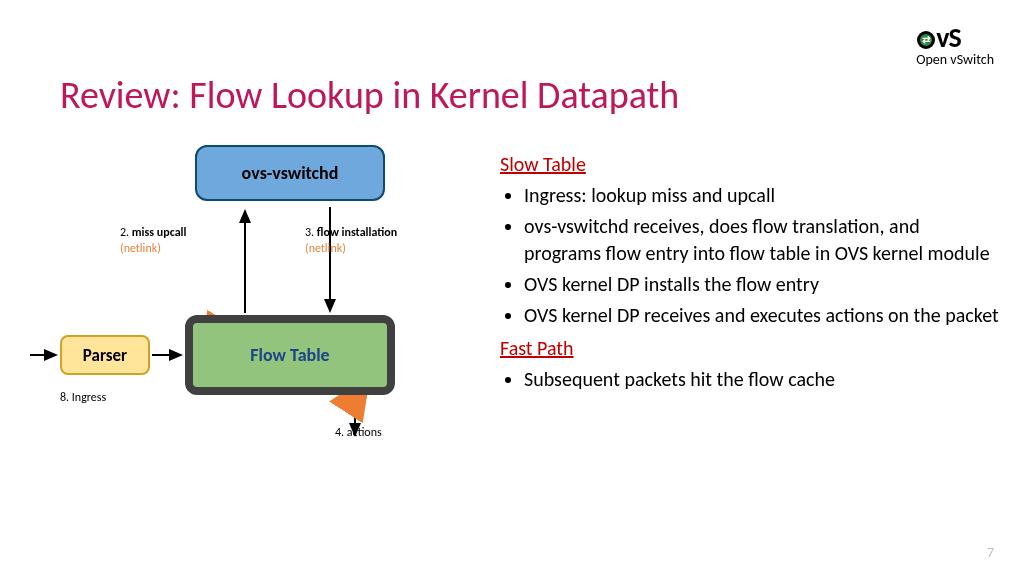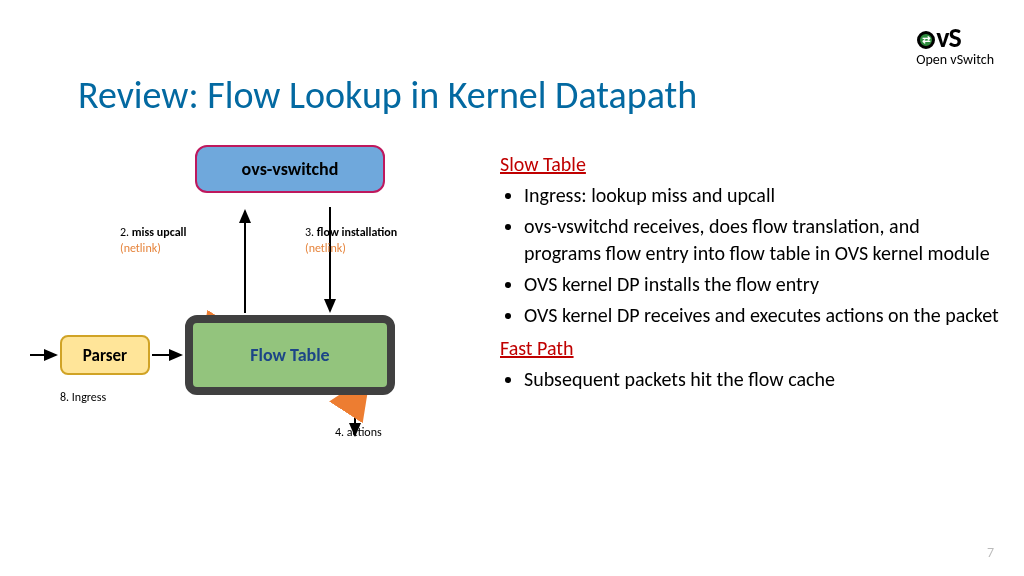--- a/index.html
+++ b/index.html
@@ -42,24 +42,24 @@
     top: -1px;
     left: 2px;
   }
   .logo-sub {
     font-size: 14px;
     margin-top: -4px;
   }
   .title {
     position: absolute;
     top: 72px;
-    left: 78px;
+    left: 60px;
     font-size: 38px;
     font-weight: 400;
-    color: #0369a1;
+    color: #be185d;
   }
   .diagram {
     position: absolute;
     top: 135px;
     left: 30px;
     width: 460px;
     height: 380px;
   }
   .box {
     position: absolute;
@@ -67,23 +67,23 @@
     display: flex;
     align-items: center;
     justify-content: center;
     font-weight: 700;
     font-size: 18px;
   }
   .box-vswitchd {
     top: 10px;
     left: 165px;
     width: 190px;
-    height: 48px;
+    height: 56px;
     background: #6fa8dc;
-    border: 2px solid #be185d;
+    border: 2px solid #0c4a6e;
     color: #000;
   }
   .box-flowtable {
     top: 180px;
     left: 155px;
     width: 210px;
     height: 80px;
     background: #93c47d;
     border: 8px solid #404040;
     color: #1c4587;

